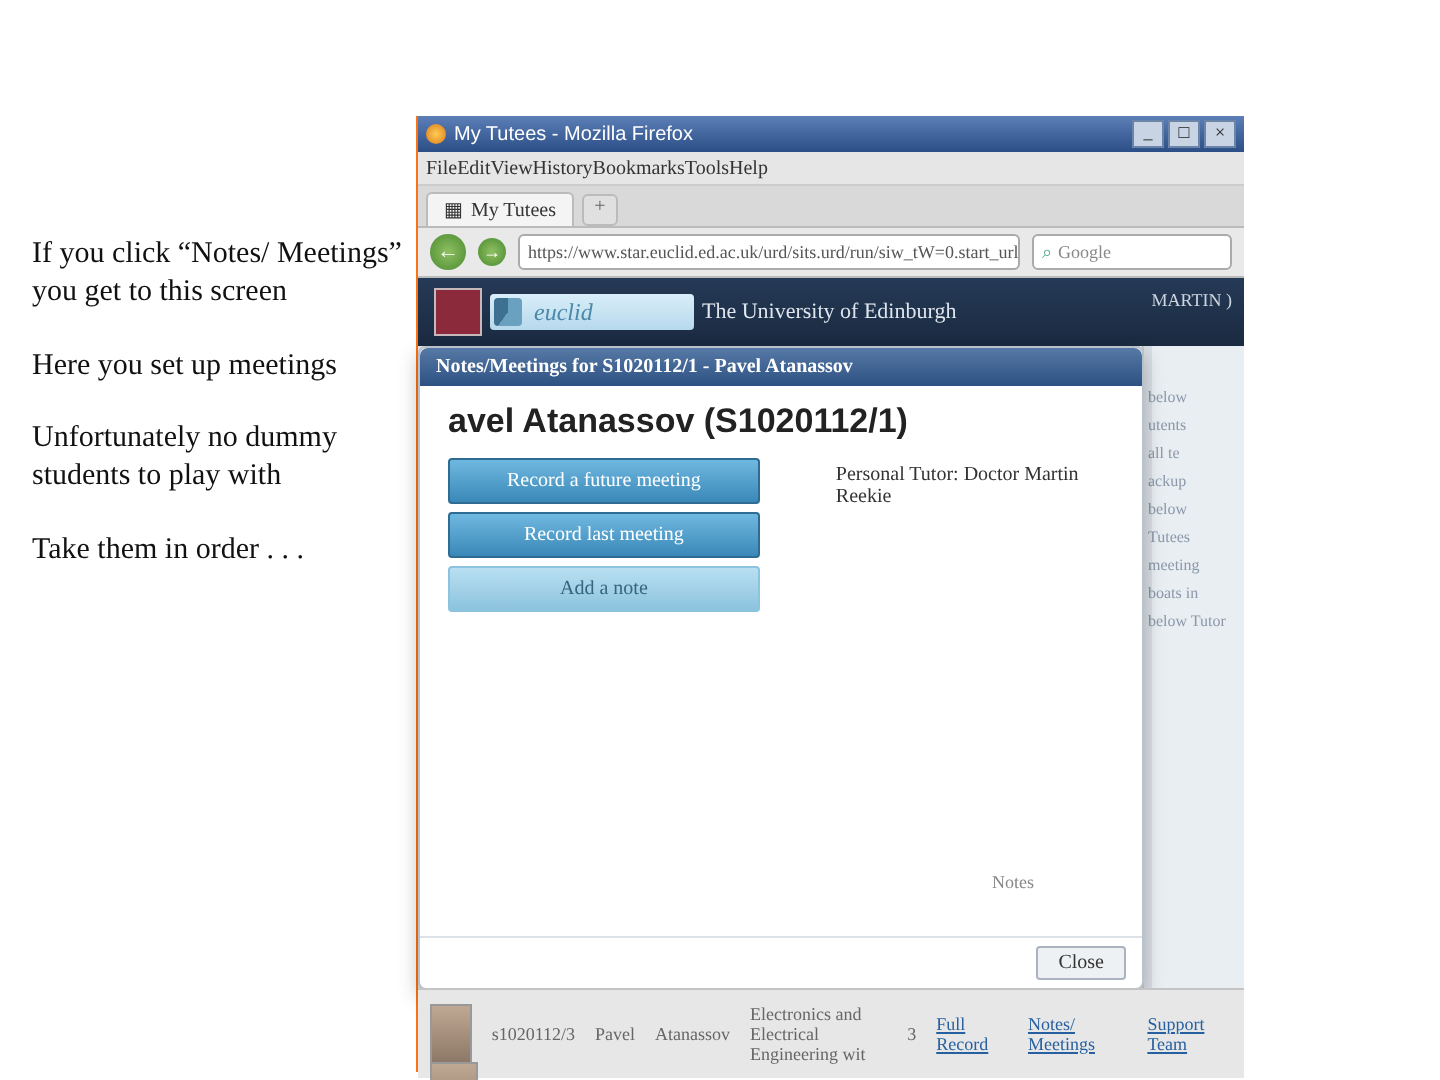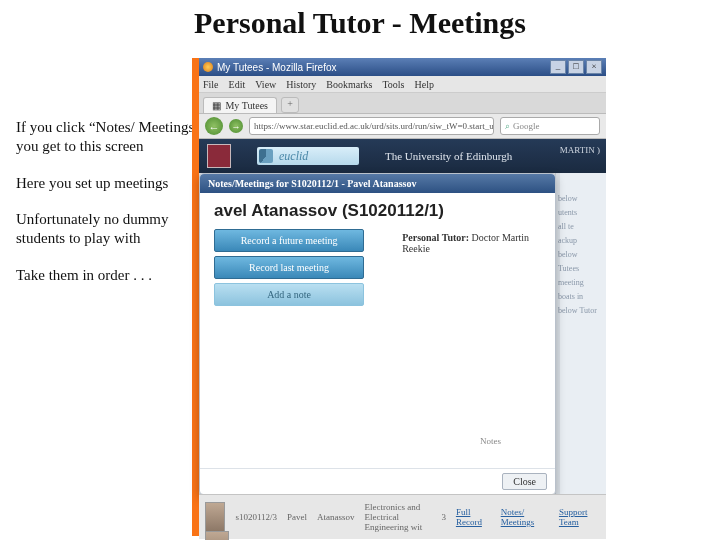--- a/index.html
+++ b/index.html
@@ -1,63 +1,62 @@
 <!DOCTYPE html>
 <html><head>
 <meta charset="utf-8">
 <style>
   html,body{margin:0;padding:0;width:720px;height:540px;background:#fff;font-family:Georgia,'Times New Roman',serif;overflow:hidden}
   .slide{position:relative;width:720px;height:540px}
   .title{position:absolute;top:6px;left:0;width:720px;text-align:center;font-family:'Comic Sans MS','Segoe Script',cursive;font-size:30px;font-weight:bold;color:#111}
   .sidetext{position:absolute;left:16px;top:118px;width:188px;font-family:'Comic Sans MS','Segoe Script',cursive;font-size:15px;line-height:1.25;color:#111}
   .sidetext p{margin:0 0 18px 0}
-  .shot{position:absolute;left:192px;top:58px;width:414px;height:478px;border-left:7px solid #f97316;box-sizing:border-box;background:#eee}
+  .shot{position:absolute;left:208px;top:58px;width:414px;height:478px;border-left:1px solid #f97316;box-sizing:border-box;background:#eee}
   .ff-titlebar{height:18px;background:linear-gradient(#5b7fb6,#2b4e86);display:flex;align-items:center;font:10px Tahoma,Arial;color:#fff;padding:0 4px;justify-content:space-between}
   .ff-title{display:flex;align-items:center;gap:4px}
   .ff-logo{width:10px;height:10px;background:radial-gradient(#ffcc55,#d97a1a);border-radius:50%}
   .winbtns{display:flex;gap:2px}
   .winbtn{width:14px;height:12px;background:#c8d3e4;border:1px solid #6b85a8;font:9px Tahoma;color:#222;text-align:center;line-height:10px}
-  .ff-menubar{height:16px;background:#e6e6e6;border-bottom:1px solid #ccc;display:flex;align-items:center;font:10px Tahoma;color:#333;padding:0 4px;gap:10px}
+  .ff-menubar{height:16px;background:#e6e6e6;border-bottom:1px solid #ccc;display:flex;align-items:center;font:10px Tahoma;color:#333;padding:0 4px;}
   .ff-tabbar{height:20px;background:#d9d9d9;border-bottom:1px solid #bbb;display:flex;align-items:flex-end;padding-left:4px}
   .ff-tab{background:#f4f4f4;border:1px solid #bbb;border-bottom:none;border-radius:3px 3px 0 0;font:10px Tahoma;color:#333;padding:2px 8px;display:flex;gap:4px;align-items:center}
   .ff-plus{width:16px;height:14px;margin-left:4px;background:#e0e0e0;border:1px solid #bbb;border-radius:3px;text-align:center;font:10px Tahoma;color:#666;line-height:12px}
   .ff-urlbar{height:24px;background:#e9e9e9;border-bottom:1px solid #bbb;display:flex;align-items:center;gap:6px;padding:0 6px}
   .navbtn{width:18px;height:18px;background:radial-gradient(#8fc063,#4a8a2e);border-radius:50%;display:flex;align-items:center;justify-content:center;color:#fff;font:11px Arial}
   .addr{flex:1;height:16px;background:#fff;border:1px solid #aaa;border-radius:3px;font:9px Tahoma;color:#555;padding:0 4px;overflow:hidden;white-space:nowrap;display:flex;align-items:center}
   .searchbox{width:90px;height:16px;background:#fff;border:1px solid #aaa;border-radius:3px;font:9px Tahoma;color:#888;padding:0 4px;display:flex;align-items:center}
   .page{position:relative;height:calc(100% - 78px);background:#f4f4f4}
-  .unibanner{height:34px;background:linear-gradient(#253a57,#1a2a40);display:flex;align-items:center;gap:26px;padding:0 8px}
+  .unibanner{height:34px;background:linear-gradient(#253a57,#1a2a40);display:flex;align-items:center;gap:4px;padding:0 8px}
   .crest{width:22px;height:22px;background:#8a2a3a;border:1px solid #c8b8bb}
   .uniname{color:#e0e6ee;font:11px Georgia,serif}
   .euclid{width:80px;height:18px;background:linear-gradient(#d9eef9,#b6d9ec);border-radius:2px;color:#4b88a8;font:italic 12px Georgia;display:flex;align-items:center;padding-left:22px;position:relative}
   .euclid::before{content:"";position:absolute;left:2px;top:2px;width:14px;height:14px;background:conic-gradient(#6aa0c0 0 60%,#3e7090 0);border-radius:2px}
   .usernote{position:absolute;right:6px;top:6px;color:#cfd6e0;font:9px Tahoma}
   .subbg{position:absolute;right:0;top:34px;width:46px;bottom:40px;background:#e9eef3;border-left:1px solid #cfd6de;font:8px Tahoma;color:#8a98a9;padding:19px 2px;line-height:14px}
   .dlgshadow{position:absolute;left:0;top:34px;right:46px;bottom:40px;background:rgba(40,50,60,.08)}
   .dialog{position:absolute;left:0;top:34px;right:50px;bottom:44px;background:#fff;border:1px solid #b9c1cb;box-shadow:0 4px 10px rgba(0,0,0,.25);border-radius:4px;display:flex;flex-direction:column}
   .dlg-hd{background:linear-gradient(#5679a6,#2d5182);color:#fff;font:bold 10px Tahoma;padding:4px 8px;border-radius:4px 4px 0 0}
   .dlg-body{flex:1;display:flex;flex-direction:column;padding:8px 14px}
   .student{font:bold 17px Arial;color:#222;margin-bottom:8px}
   .row{display:flex;gap:38px;align-items:flex-start}
   .btncol{display:flex;flex-direction:column;gap:4px;width:170px}
   .bluebtn{background:linear-gradient(#6fb8e0,#3a88b8);color:#fff;font:10px Tahoma;text-align:center;padding:5px 4px;border-radius:2px;border:1px solid #2f6c93;cursor:pointer}
   .bluebtn.light{background:linear-gradient(#b9dff1,#8cc3de);color:#34667f;border-color:#8cc3de}
   .ptline{font:10px Tahoma;color:#333;margin-top:3px}
-  .ptline b{font-weight:bold}
+  .ptline b{font-weight:normal}
   .dlg-ft{border-top:1px solid #dde2e8;padding:4px 8px;display:flex;justify-content:flex-end}
   .closebtn{background:#eef1f4;border:1px solid #aab3bf;font:10px Tahoma;color:#333;padding:2px 10px;border-radius:2px;cursor:pointer}
   .bottombar{position:absolute;left:0;right:0;bottom:0;height:40px;background:#e7e7e7;border-top:1px solid #c4c4c4;display:flex;align-items:center;gap:10px;padding:2px 6px;font:9px Tahoma;color:#666}
   .thumb{width:22px;height:28px;background:linear-gradient(#bfa893,#8d7867);border:1px solid #999}
   .linklist{display:flex;gap:10px;color:#2760a0;text-decoration:underline}
   .notesline{position:absolute;left:0;right:46px;top:calc(100% - 58px);font:9px Tahoma;color:#888;text-align:right;padding-right:8px}
 </style>
 </head>
 <body>
 <div class="slide">
-  <div class="title">Personal Tutor - Meetings</div>
 
   <div class="sidetext">
     <p>If you click “Notes/ Meetings” you get to this screen</p>
     <p>Here you set up meetings</p>
     <p>Unfortunately no dummy students to play with</p>
     <p>Take them in order . . .</p>
   </div>
 
   <div class="shot">
 

